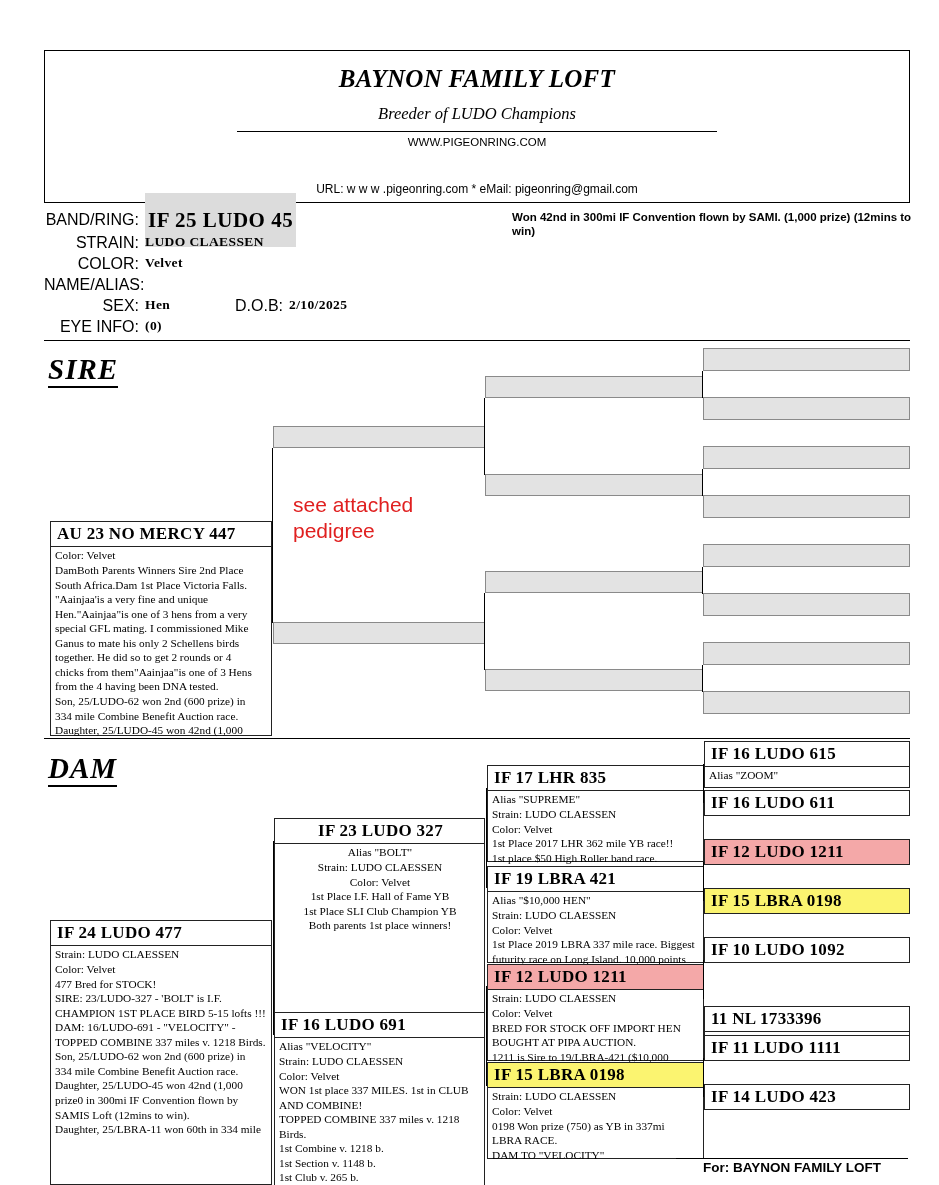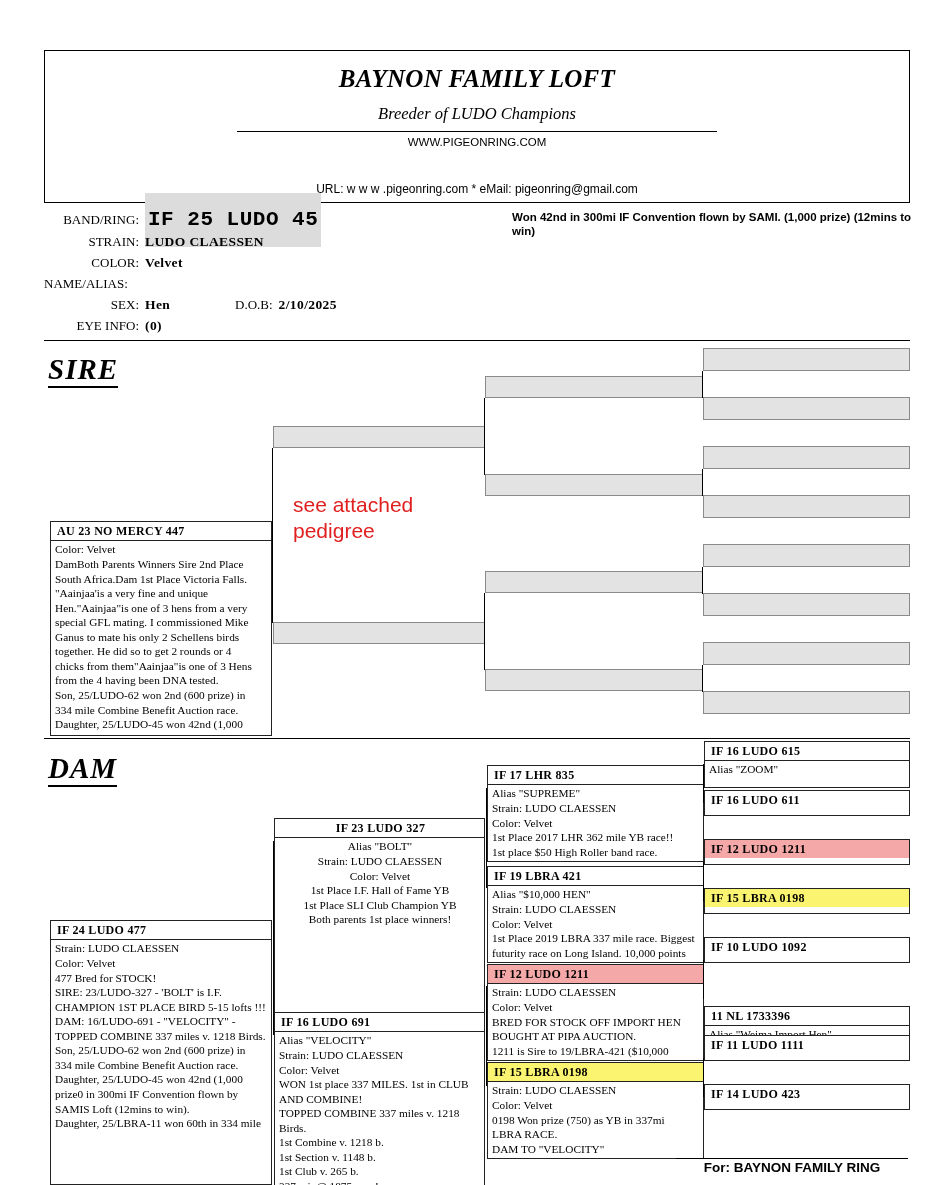--- a/index.html
+++ b/index.html
@@ -37,31 +37,31 @@
   }
   .lh-url {
     text-align:center; font-size:12px; margin-top:34px;
     font-family:"Liberation Sans", sans-serif;
   }
 
   
   .subject { position:absolute; left:44px; top:206px; width:470px; }
   .srow { display:flex; align-items:flex-start; height:21px; }
   .slabel {
-    font-family:Liberation Serif, serif;
-    font-size:13px; color:#000; text-align:right; white-space:nowrap;
+    font-family:Liberation Sans, sans-serif;
+    font-size:16px; color:#000; text-align:right; white-space:nowrap;
   }
   .sval {
     font-family:"Liberation Serif", serif;
     font-weight:bold; font-size:13.5px; letter-spacing:.4px; margin-left:6px;
   }
   .band-label { width:95px; }
   .band-val {
     font-size:21px; font-weight:bold; background:#dcdcdc;
-    line-height:1.05; padding:16px 3px; letter-spacing:.5px;font-family:Liberation Mono, monospace;
+    line-height:1.05; padding:16px 3px; letter-spacing:.5px;
   }
   .row-band { height:28px; align-items:center; }
   .w95 { width:95px; }
 
   .subject-note {
     position:absolute; left:512px; top:210px; width:400px;
     font-family:"Liberation Sans", sans-serif;
     font-size:11.5px; font-weight:bold; line-height:1.22;
   }
 
@@ -78,21 +78,21 @@
 
   .hrule {
     position:absolute; left:44px; width:866px; height:0;
     border-top:1.6px solid #000;
   }
 
   
   .pbox { position:absolute; border:1.4px solid #222; background:#fff; }
   .pbox > .pname {
     font-family:"Liberation Serif", serif;
-    font-weight:bold; font-size:12px;
+    font-weight:bold; font-size:17px;
     padding:2px 4px 2px 6px; letter-spacing:.3px;
     border-bottom:1.4px solid #222; line-height:1.2;
     white-space:nowrap;
   }
   .pbody {
     font-family:"Liberation Serif", serif;
     font-size:11.3px; line-height:1.29;
     padding:1px 3px 0 4px; white-space:pre-line;
   }
   .pname.pink { background:#f4a8a8; }
@@ -320,15 +320,15 @@
 
   <div class="vline" style="left:273px; top:841px; height:194px;"></div>
   <div class="vline" style="left:486px; top:788px; height:100px;"></div>
   <div class="vline" style="left:486px; top:986px; height:100px;"></div>
   <div class="vline" style="left:703px; top:764px; height:39px;"></div>
   <div class="vline" style="left:703px; top:862px; height:39px;"></div>
   <div class="vline" style="left:703px; top:960px; height:39px;"></div>
   <div class="vline" style="left:703px; top:1058px; height:39px;"></div>
 
   <div class="footer-rule"></div>
-  <div class="footer">For: BAYNON FAMILY RING</div>
+  <div class="footer">For: BAYNON FAMILY LOFT</div>
 
 </div>
 
 </body></html>

